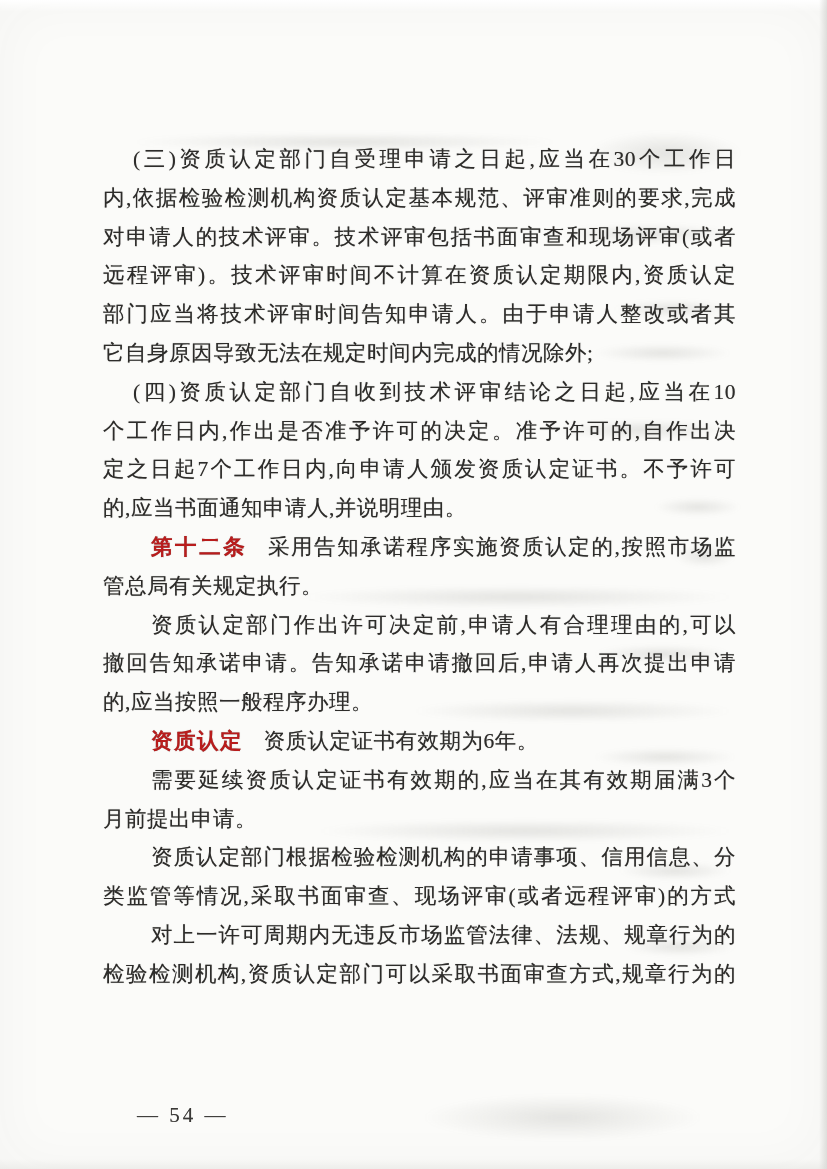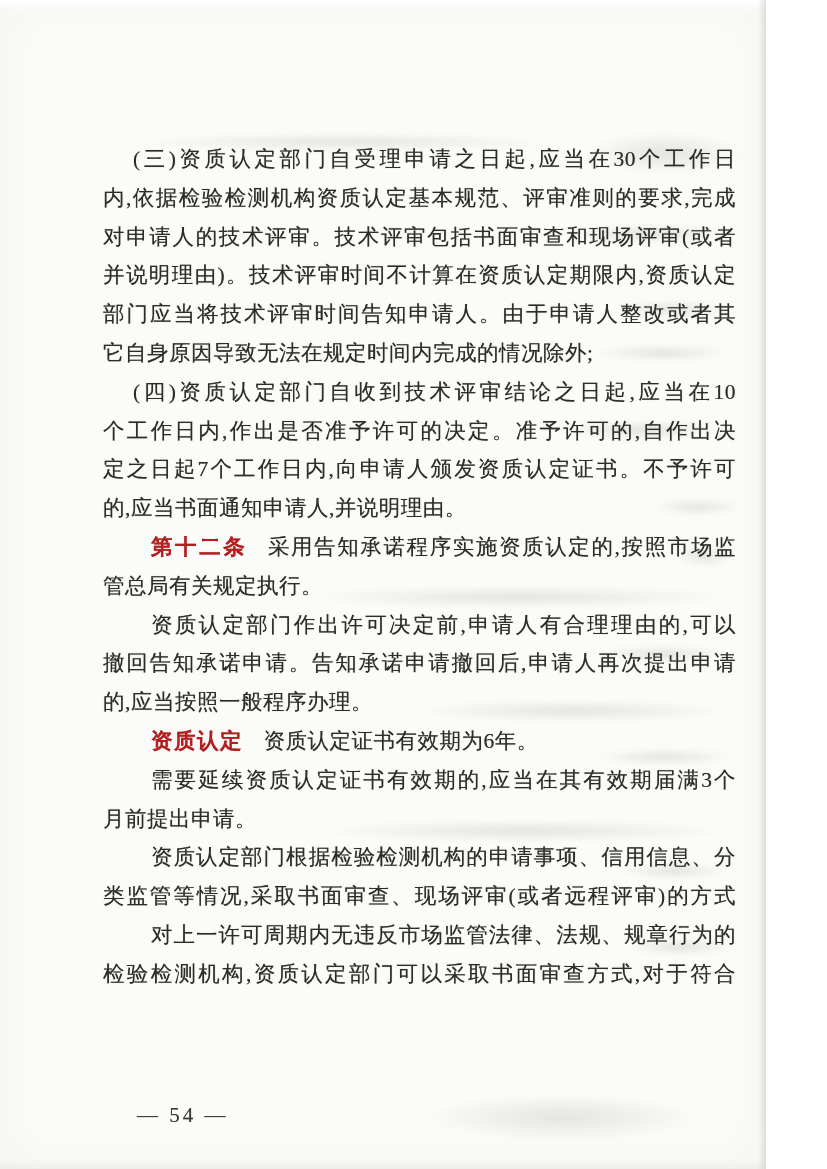--- a/index.html
+++ b/index.html
@@ -5,21 +5,21 @@
   html, body {
     margin: 0;
     padding: 0;
     width: 827px;
     height: 1169px;
     overflow: hidden;
     background: #ffffff;
   }
   .page {
     position: relative;
-    width: 766px;
+    width: 827px;
     height: 1169px;
     background: #fbfbf9;
     box-shadow: inset 0 0 60px rgba(60,60,55,0.035);
     font-family: "Liberation Serif", "DejaVu Serif", serif;
   }
   
   .edge-right {
     position: absolute;
     top: 0; right: 0; bottom: 0;
     width: 8px;
@@ -118,21 +118,21 @@
   <div class="line ind-paren">
         <span>(三)资质认定部门自受理申请之日起,应当在30个工作日</span>
       </div>
       <div class="line">
         <span>内,依据检验检测机构资质认定基本规范、评审准则的要求,完成</span>
       </div>
       <div class="line">
         <span>对申请人的技术评审。技术评审包括书面审查和现场评审(或者</span>
       </div>
       <div class="line">
-        <span>并说明理由)。技术评审时间不计算在资质认定期限内,资质认定</span>
+        <span>远程评审)。技术评审时间不计算在资质认定期限内,资质认定</span>
       </div>
       <div class="line">
         <span>部门应当将技术评审时间告知申请人。由于申请人整改或者其</span>
       </div>
       <div class="line para-end">
         <span>它自身原因导致无法在规定时间内完成的情况除外;</span>
       </div>
       <div class="line ind-paren">
         <span>(四)资质认定部门自收到技术评审结论之日起,应当在10</span>
       </div>
@@ -172,19 +172,19 @@
       <div class="line ind-normal">
         <span>资质认定部门根据检验检测机构的申请事项、信用信息、分</span>
       </div>
       <div class="line">
         <span>类监管等情况,采取书面审查、现场评审(或者远程评审)的方式</span>
       </div>
       <div class="line ind-normal">
         <span>对上一许可周期内无违反市场监管法律、法规、规章行为的</span>
       </div>
       <div class="line">
-        <span>检验检测机构,资质认定部门可以采取书面审查方式,对于符合</span>
+        <span>检验检测机构,资质认定部门可以采取书面审查方式,规章行为的</span>
       </div>
     </div>
 
   <div class="page-number">— 54 —</div>
 
 </div>
 
 </body></html>

